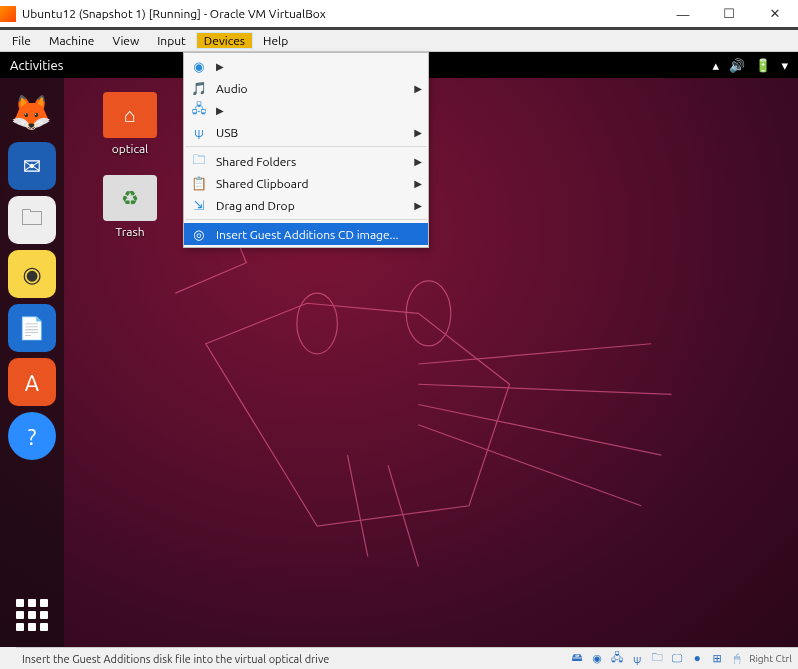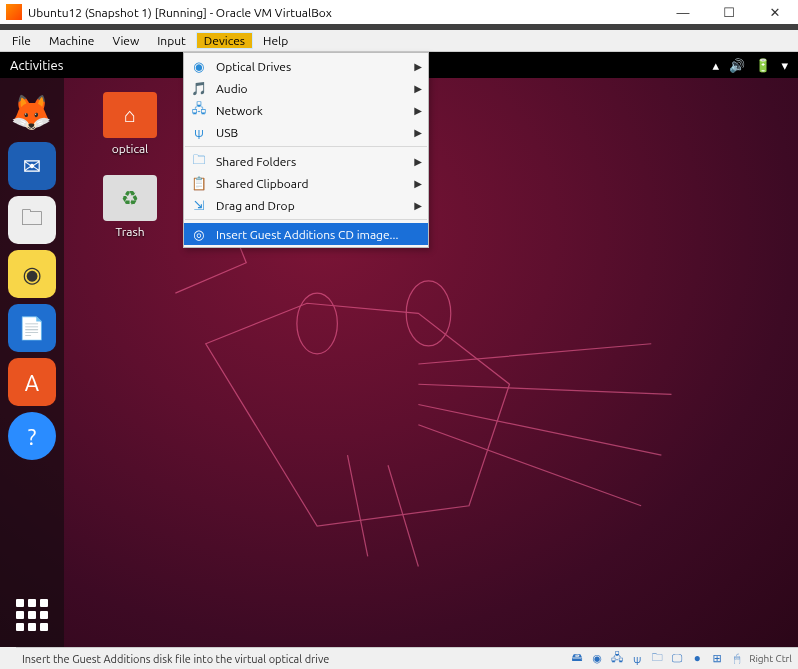--- a/index.html
+++ b/index.html
@@ -1,19 +1,19 @@
 <!DOCTYPE html>
 <html><head>
 <meta charset="utf-8">
 <style>
 * { box-sizing: border-box; margin: 0; padding: 0; font-family: "Segoe UI", Ubuntu, sans-serif; }
 body { width: 798px; height: 669px; background: #f0f0f0; position: relative; overflow: hidden; }
 
 
-.win-titlebar { height: 30px; background: #fff; display: flex; align-items: center; padding-left: 6px; border-bottom: 6px solid #404040; }
+.win-titlebar { height: 30px; background: #fff; display: flex; align-items: center; border-bottom: 3px solid #404040; }
 .win-titlebar .vb-logo { width: 16px; height:16px; background: linear-gradient(135deg,#ff8c00,#ff4500); margin-right:6px; display:inline-block; }
 .win-titlebar .title { font-size: 12px; color:#000; flex:1; }
 .win-controls { display:flex; }
 .win-controls div { width: 46px; height:30px; display:flex; align-items:center; justify-content:center; font-size:13px; color:#333; }
 
 
 .vb-menubar { height: 22px; background:#f0f0f0; display:flex; align-items:center; padding:4px 4px; font-size:12px; color:#000; gap:2px; border-bottom:1px solid #ccc;}
 .vb-menubar .m { padding:2px 8px; }
 .vb-menubar .m.active { background:#eab308; border:1px solid #cce8ff; padding:1px 7px;}
 
@@ -137,31 +137,29 @@
         </div>
       <div class="ilabel">Trash</div>
     </div>
   </div>
 
 </div>
 
 <div class="dropdown">
   <div class="mi">
     <span class="ico" style="color:#2a8cd8">◉</span>
-    <span class="lbl">Optical Drives</span>
     <span class="arrow">▶</span>
   </div>
   <div class="mi">
     <span class="ico" style="color:#2a8cd8">🎵</span>
     <span class="lbl">Audio</span>
     <span class="arrow">▶</span>
   </div>
   <div class="mi">
     <span class="ico" style="color:#2a8cd8">🖧</span>
-    <span class="lbl">Network</span>
     <span class="arrow">▶</span>
   </div>
   <div class="mi">
     <span class="ico" style="color:#2a8cd8">ψ</span>
     <span class="lbl">USB</span>
     <span class="arrow">▶</span>
   </div>
   <div class="sep"></div>
   <div class="mi">
     <span class="ico" style="color:#2a8cd8">🗀</span>

